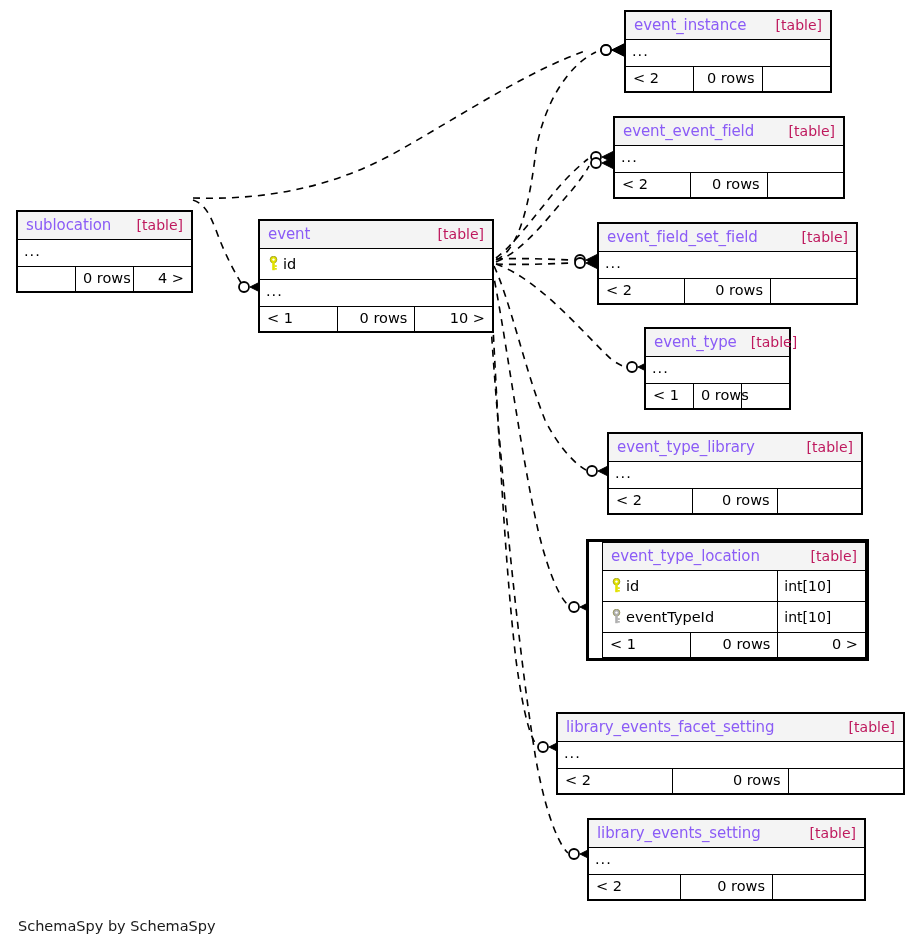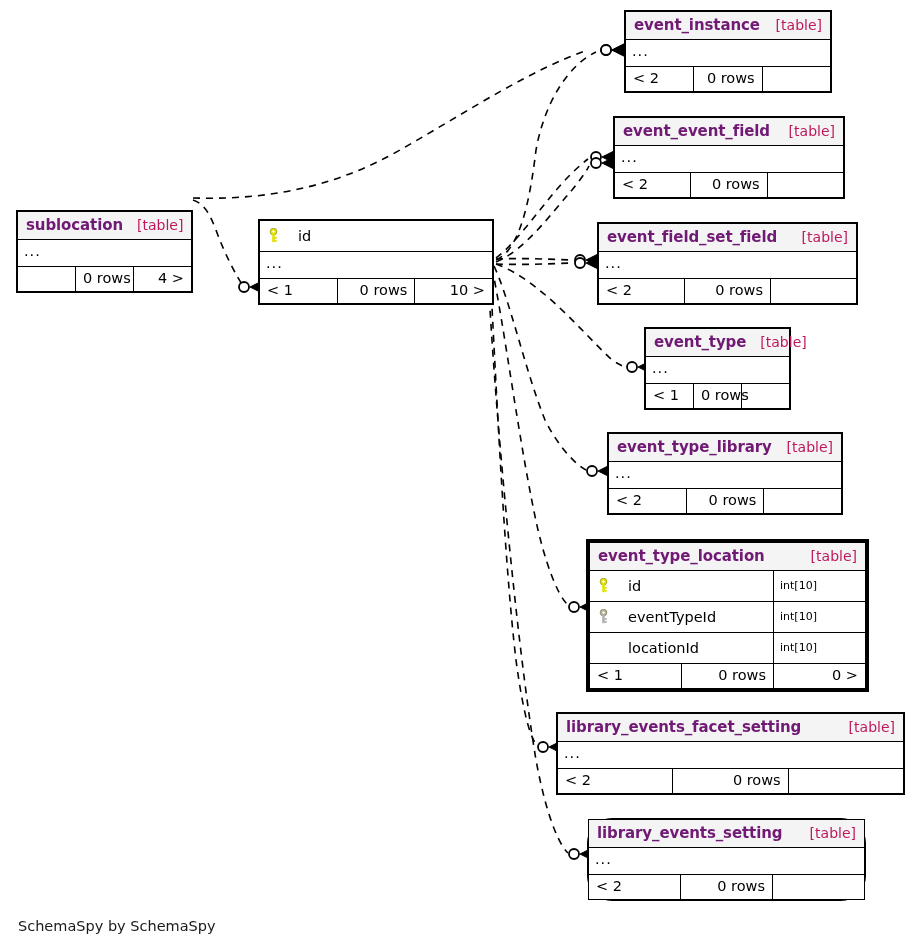--- a/index.html
+++ b/index.html
@@ -30,20 +30,21 @@
   .tbl {
     position: absolute;
     box-sizing: border-box;
     background: #ffffff;
     border: 1.6px solid #000000;
     border-collapse: collapse;
     z-index: 3;
   }
   .tbl.focus {
     border-width: 3.2px;
+    padding-left: 13px;
   }
   .tbl table {
     border-collapse: collapse;
     width: 100%;
     table-layout: fixed;
   }
   .tbl td {
     border: 1.2px solid #000000;
     padding: 0;
     background: #ffffff;
@@ -53,45 +54,45 @@
     padding: 4px 8px 5px 8px !important;
     white-space: nowrap;
   }
   .thead-inner {
     display: flex;
     align-items: baseline;
     justify-content: space-between;
     gap: 14px;
   }
   .tname {
-    font-weight: bold;
+    font-weight: normal;
     font-size: 15px;
-    color: #701a75;
+    color: #8b5cf6;
     letter-spacing: -0.1px;
   }
   .ttag {
     font-size: 14px;
     color: #be185d;
     font-weight: normal;
   }
   .col-cell {
     padding: 5px 8px 6px 8px !important;
     font-size: 14.5px;
     color: #000000;
     white-space: nowrap;
     height: 19px;
   }
   .col-inner {
     display: flex;
     align-items: center;
-    gap: 19px;
+    gap: 4px;
   }
   .type-cell {
     padding: 5px 6px 6px 6px !important;
-    font-size: 11px;
+    font-size: 14px;
     white-space: nowrap;
     width: 58px;
   }
   .ellip-cell {
     padding: 3px 6px 7px 6px !important;
     font-size: 14.5px;
     color: #000000;
     letter-spacing: 1px;
     height: 16px;
   }
@@ -187,20 +188,28 @@
               <td class="foot-cell foot-c" style="width:71px">0 rows</td>
               <td class="foot-cell foot-r">4 &gt;</td>
             </tr>
           </tbody>
         </table>
       </div>
       <div class="tbl" style="left: 258px; top: 219px; width: 236px;">
         <table>
           <tbody>
             <tr>
+              <td class="thead-cell" colspan="3">
+                <div class="thead-inner">
+                  <span class="tname">event</span>
+                  <span class="ttag">[table]</span>
+                </div>
+              </td>
+            </tr>
+            <tr>
               <td class="col-cell" colspan="3">
                 <div class="col-inner">
                   <span class="keyicon">
                     <svg width="11" height="15" viewBox="0 0 11 15">
                       <circle cx="5.5" cy="3.6" r="3.4" fill="#e2e200" stroke="#6b6b00" stroke-width="0.5"></circle>
                       <circle cx="5.5" cy="3.6" r="1.2" fill="#ffffff"></circle>
                       <rect x="4.2" y="5.6" width="2.6" height="8.6" fill="#e2e200"></rect>
                       <rect x="6.6" y="9.2" width="2.2" height="1.7" fill="#e2e200"></rect>
                       <rect x="6.6" y="12.0" width="2.2" height="1.7" fill="#e2e200"></rect>
                     </svg>
@@ -301,21 +310,21 @@
               <td class="ellip-cell" colspan="3">...</td>
             </tr>
             <tr>
               <td class="foot-cell foot-l" style="width:51px">&lt; 1</td>
               <td class="foot-cell foot-c" style="width:68px">0 rows</td>
               <td class="foot-cell foot-r"></td>
             </tr>
           </tbody>
         </table>
       </div>
-      <div class="tbl" style="left: 607px; top: 432px; width: 236px;">
+      <div class="tbl" style="left: 607px; top: 432px; width: 256px;">
         <table>
           <tbody>
             <tr>
               <td class="thead-cell" colspan="3">
                 <div class="thead-inner">
                   <span class="tname">event_type_library</span>
                   <span class="ttag">[table]</span>
                 </div>
               </td>
             </tr>
@@ -369,29 +378,20 @@
                       <rect x="6.6" y="9.2" width="2.2" height="1.7" fill="#b0b0b0"></rect>
                       <rect x="6.6" y="12.0" width="2.2" height="1.7" fill="#b0b0b0"></rect>
                     </svg>
                   </span>
                   <span>eventTypeId</span>
                 </div>
               </td>
               <td class="type-cell">int[10]</td>
             </tr>
             <tr>
-              <td class="col-cell" colspan="2">
-                <div class="col-inner">
-                  <span class="keyicon"></span>
-                  <span>locationId</span>
-                </div>
-              </td>
-              <td class="type-cell">int[10]</td>
-            </tr>
-            <tr>
               <td class="foot-cell foot-l" style="width:85px">&lt; 1</td>
               <td class="foot-cell foot-c" style="width:113px">0 rows</td>
               <td class="foot-cell foot-r">0 &gt;</td>
             </tr>
           </tbody>
         </table>
       </div>
       <div class="tbl" style="left: 556px; top: 712px; width: 349px;">
         <table>
           <tbody>
@@ -407,21 +407,21 @@
               <td class="ellip-cell" colspan="3">...</td>
             </tr>
             <tr>
               <td class="foot-cell foot-l" style="width:105px">&lt; 2</td>
               <td class="foot-cell foot-c" style="width:140px">0 rows</td>
               <td class="foot-cell foot-r"></td>
             </tr>
           </tbody>
         </table>
       </div>
-      <div class="tbl" style="left: 587px; top: 818px; width: 279px; border-radius: 25px;">
+      <div class="tbl" style="left: 587px; top: 818px; width: 279px;">
         <table>
           <tbody>
             <tr>
               <td class="thead-cell" colspan="3">
                 <div class="thead-inner">
                   <span class="tname">library_events_setting</span>
                   <span class="ttag">[table]</span>
                 </div>
               </td>
             </tr>

